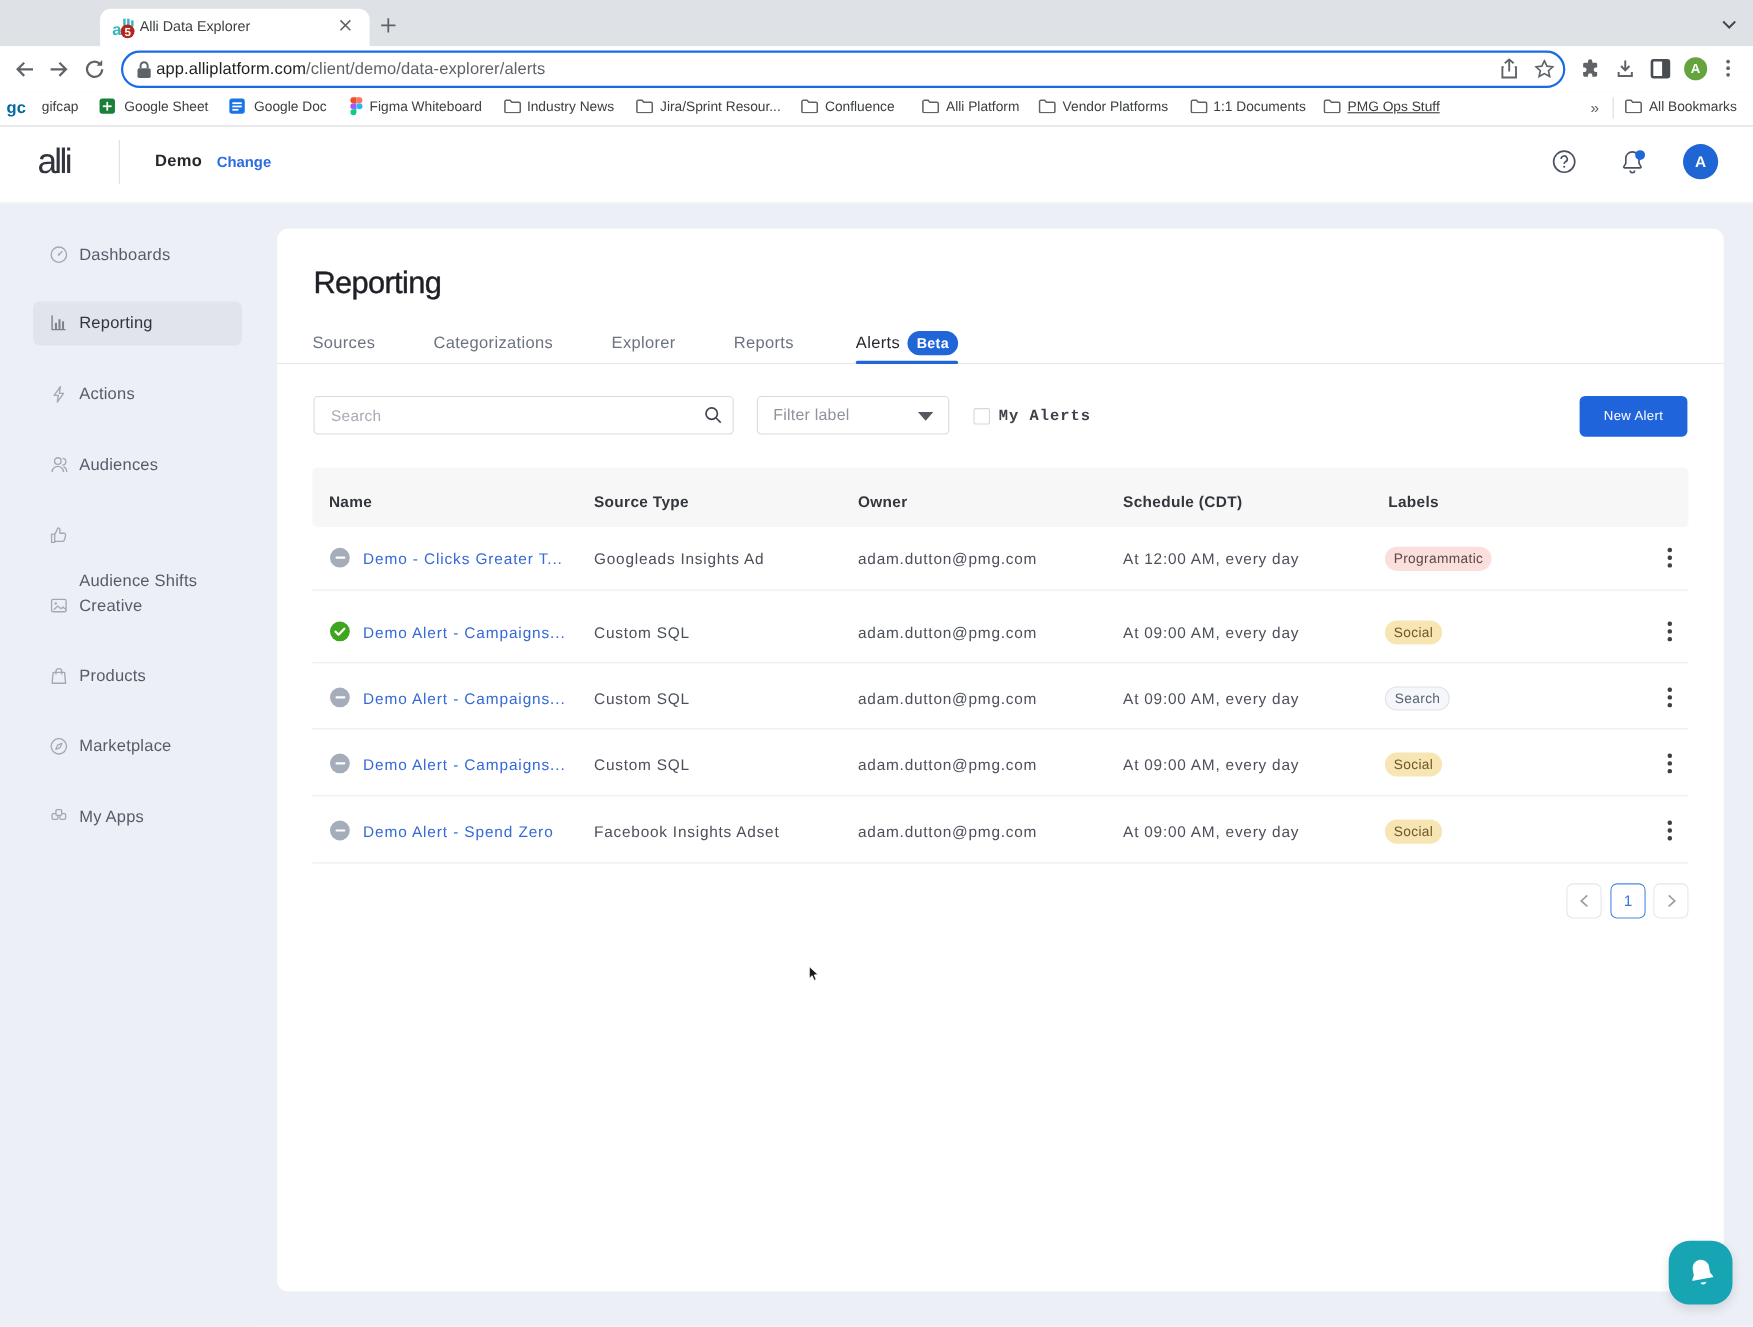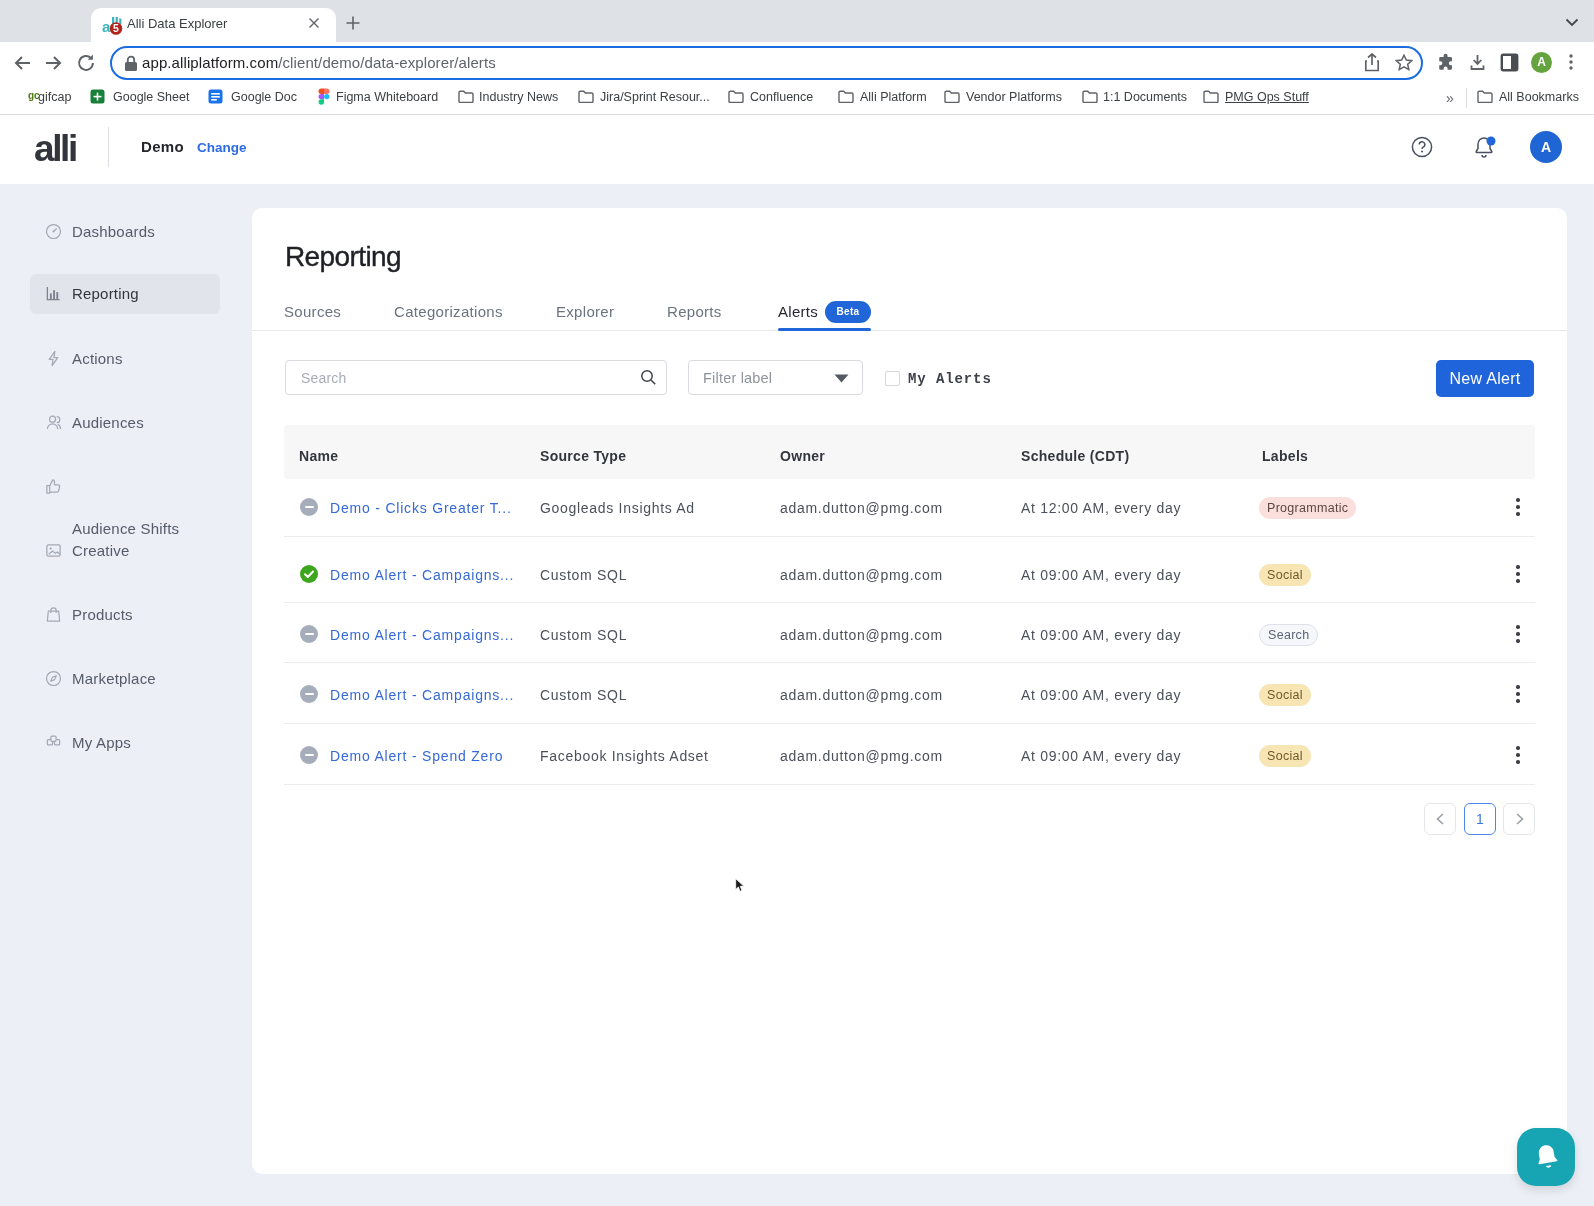--- a/index.html
+++ b/index.html
@@ -13,48 +13,48 @@
 #tabtitle { left:127px; top:16px; font-size:13px; color:#3c4043; }
 #toolbar { left:0; top:42px; width:1594px; height:42px; background:#fff; }
 #omnibox { left:110px; top:46px; width:1313px; height:34px; background:#fff; border:2px solid #1b6ce3; border-radius:17px; }
 #urltext { left:142px; top:54px; font-size:15px; color:#202124; letter-spacing:0.1px; }
 #urltext span { color:#5f6368; }
 #bookmarks { left:0; top:84px; width:1594px; height:30px; background:#fff; }
 .bm { position:absolute; top:90px; font-size:12.5px; color:#3c4043; white-space:nowrap; }
 
 
 #appheader { left:0; top:114px; width:1594px; height:71px; background:#fff; border-top:1px solid #d9dadd; border-bottom:1px solid #eceef1; }
-#logo { left:34px; top:128px; font-size:37px; font-weight:700; color:#33353d; letter-spacing:-2.4px; }
+#logo { left:34px; top:128px; font-size:32px; font-weight:400; color:#33353d; letter-spacing:-2.4px; }
 #hdrdiv { left:108px; top:127px; width:1px; height:40px; background:#dcdee3; }
 #demotxt { left:141px; top:138px; font-size:15px; font-weight:700; color:#26272c; letter-spacing:0.3px; }
 #changetxt { left:197px; top:140px; font-size:13.5px; font-weight:700; color:#2c6be2; letter-spacing:0; }
 #avatarA { left:1530px; top:131px; width:32px; height:32px; border-radius:50%; background:#1f66d4; color:#fff; font-size:14px; font-weight:700; text-align:center; line-height:32px; }
 
 
 #selpill { left:30px; top:274px; width:190px; height:40px; background:#e2e4eb; border-radius:6px; }
 .sbitem { position:absolute; left:72px; font-size:15px; color:#555c68; letter-spacing:0.2px; }
 .sbsel { color:#32353c; }
 .sbicon { position:absolute; left:45px; width:17px; height:17px; color:#a2a9b4; }
 
 
 #panel { left:252px; top:208px; width:1315px; height:966px; background:#fff; border-radius:10px; }
 #title { left:285px; top:241px; font-size:28px; font-weight:500; color:#1e2026; letter-spacing:-0.6px; -webkit-text-stroke:0.4px #1e2026; }
 .tab { position:absolute; top:303px; font-size:15px; color:#6b7280; letter-spacing:0.3px; }
 .tabactive { color:#26282e; font-weight:500; }
-#betapill { left:825px; top:301px; width:46px; height:22px; background:#2166d9; border-radius:11px; color:#fff; font-size:10px; font-weight:700; text-align:center; line-height:22px; letter-spacing:0.3px; }
+#betapill { left:825px; top:301px; width:46px; height:22px; background:#2166d9; border-radius:11px; color:#fff; font-size:13px; font-weight:700; text-align:center; line-height:22px; letter-spacing:0.3px; }
 #tabline { left:252px; top:330px; width:1315px; height:1px; background:#e7e8ec; }
 #tabunderline { left:778px; top:328px; width:93px; height:3px; background:#2166d9; border-radius:2px; }
 
 #searchbox { left:285px; top:360px; width:382px; height:35px; border:1px solid #d9dbe0; border-radius:4px; }
 #searchph { left:301px; top:370px; font-size:14px; color:#a7acb5; letter-spacing:0.2px; }
 #filterbox { left:688px; top:360px; width:175px; height:35px; border:1px solid #d9dbe0; border-radius:4px; }
 #filterph { left:703px; top:370px; font-size:14.5px; color:#8e939c; letter-spacing:0.2px; }
 #myacheck { left:885px; top:371px; width:15px; height:15px; border:1px solid #d4d7dc; border-radius:2px; }
 #myalbl { left:908px; top:371px; font-size:14px; font-weight:700; color:#3d414a; letter-spacing:0.9px;font-family:Liberation Mono, monospace; }
-#newalert { left:1436px; top:360px; width:98px; height:37px; background:#2064dc; border-radius:5px; color:#fff; font-size:16px; font-weight:500; text-align:center; line-height:37px; letter-spacing:0.3px; }
+#newalert { left:1436px; top:360px; width:98px; height:37px; background:#2064dc; border-radius:5px; color:#fff; font-size:12px; font-weight:500; text-align:center; line-height:37px; letter-spacing:0.3px; }
 
 
 #thead { left:284px; top:425px; width:1251px; height:54px; background:#f7f7f8; border-radius:4px; }
 .th { position:absolute; top:448px; font-size:14px; font-weight:700; color:#33363c; letter-spacing:0.3px; }
 .row { position:absolute; left:284px; width:1251px; height:61px; border-bottom:1px solid #ececef; }
 .cell { position:absolute; font-size:14px; color:#4c505a; letter-spacing:0.7px; }
 .namelink { position:absolute; left:46px; font-size:14px; font-weight:500; color:#3569d6; letter-spacing:0.8px; }
 .scircle { position:absolute; left:16px; width:18px; height:18px; border-radius:50%; }
 .sgray { background:#a6adba; }
 .sgreen { background:#3ea51f; }
@@ -132,21 +132,21 @@
     <rect x="1.8" y="1.8" width="15.4" height="15.4" rx="1.5" fill="none" stroke="#494c50" stroke-width="2.4"></rect>
     <rect x="11" y="2" width="6" height="15" fill="#494c50"></rect>
   </svg>
 <div class="abs" style="left:1531px;top:52px;width:21px;height:21px;border-radius:50%;background:#64a33e;color:#fff;font-size:12px;font-weight:700;text-align:center;line-height:21px;">A</div>
 <svg class="abs" style="left:1562px;top:53px;" width="18" height="18" viewBox="0 0 18 18">
     <circle cx="9" cy="3" r="1.7" fill="#5f6368"></circle>
     <circle cx="9" cy="9" r="1.7" fill="#5f6368"></circle>
     <circle cx="9" cy="15" r="1.7" fill="#5f6368"></circle>
   </svg>
 <div class="abs" id="bookmarks"></div>
-<div class="bm" style="left:28px;color:#4d7c0f;font-weight:700;font-size:10px;">gc</div>
+<div class="bm" style="left:6px;color:#0369a1;font-weight:700;font-size:15px;">gc</div>
 <div class="bm" style="left:38px;">gifcap</div>
 <svg class="abs" style="left:90px;top:89px;" width="15" height="15" viewBox="0 0 15 15">
     <rect x="0.5" y="0.5" width="14" height="14" rx="2.5" fill="#188038"></rect>
     <rect x="3.5" y="6.8" width="8" height="1.6" fill="#fff"></rect>
     <rect x="6.7" y="3.6" width="1.6" height="8" fill="#fff"></rect>
   </svg>
 <div class="bm" style="left:113px;">Google Sheet</div>
 <svg class="abs" style="left:208px;top:89px;" width="15" height="15" viewBox="0 0 15 15">
     <rect x="0.5" y="0.5" width="14" height="14" rx="2.5" fill="#1a73e8"></rect>
     <rect x="3.2" y="4" width="8.6" height="1.6" fill="#fff"></rect>

